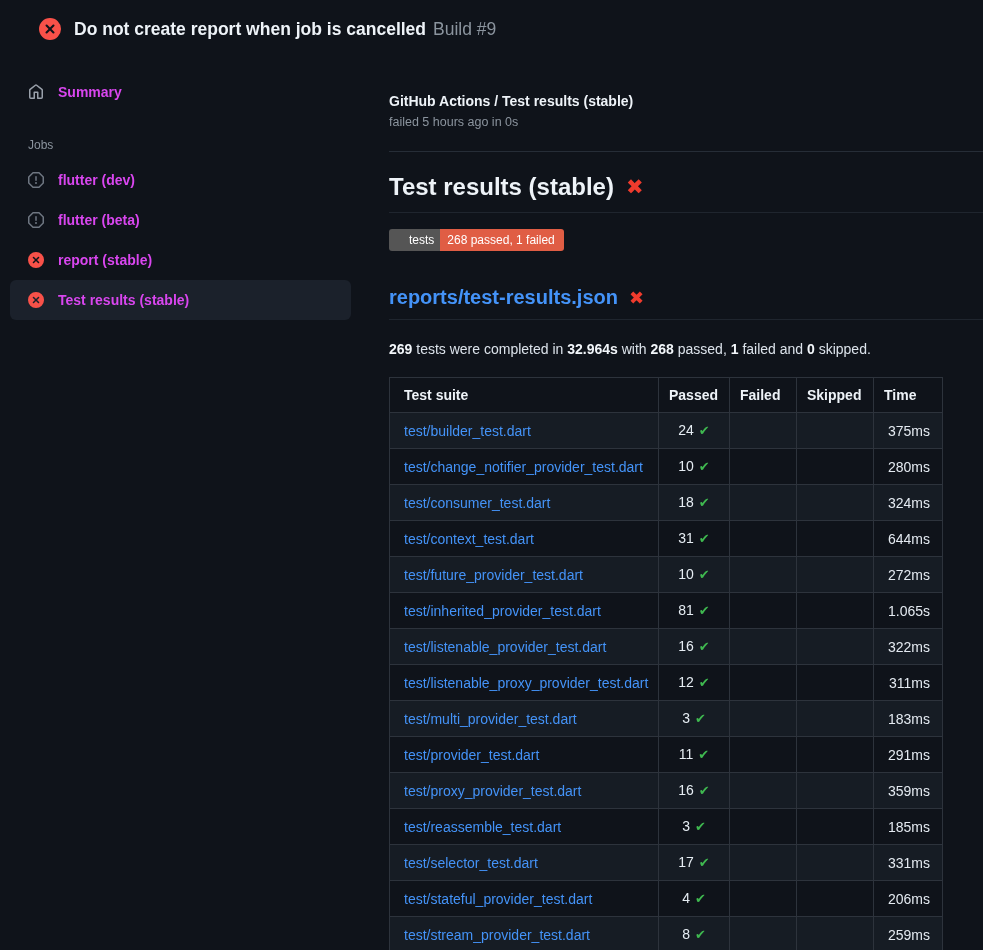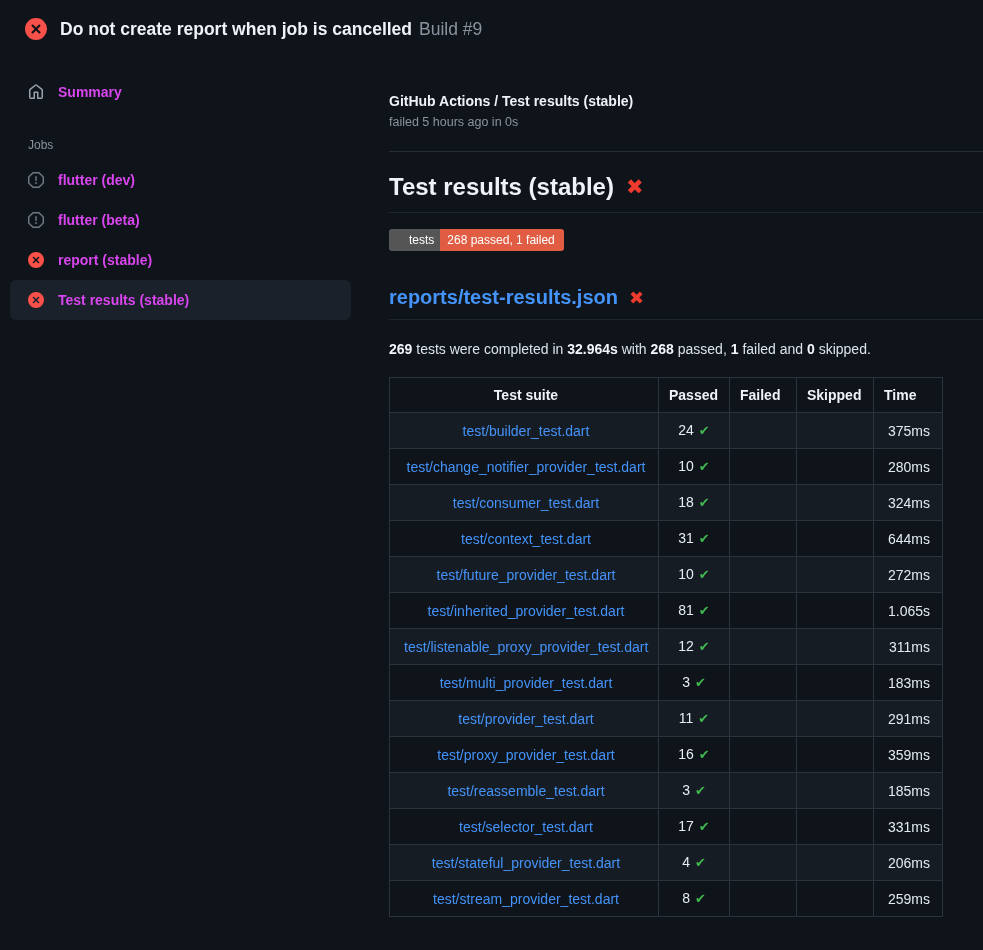--- a/index.html
+++ b/index.html
@@ -9,21 +9,21 @@
     --row-alt:#161c24; --table-border:#2d333c; --divider:#262d37;
     --selected-bg:#1b212b; --icon-muted:#9aa1ab; --stop-icon:#6e7681;
   }
   *{box-sizing:border-box;}
   html,body{margin:0;padding:0;}
   body{
     width:983px;height:950px;overflow:hidden;
     background:var(--page-bg);color:var(--text);
     font-family:"Liberation Sans","DejaVu Sans",sans-serif;
   }
-  .build-header{display:flex;align-items:center;gap:13px;padding:17px 24px 15px 25px;}
+  .build-header{display:flex;align-items:center;gap:13px;padding:17px 24px 15px 39px;}
   .build-header .hicon{width:22px;height:22px;flex:0 0 22px;display:inline-flex;}
   .build-title{font-size:17.5px;font-weight:700;color:#eef3f8;line-height:24px;}
   .build-number{color:var(--muted);font-weight:400;margin-left:7px;}
   .layout{display:flex;align-items:flex-start;}
   aside{flex:0 0 389px;width:389px;padding-top:16px;}
   .side-item{width:341px;margin-left:10px;height:40px;border-radius:6px;display:flex;align-items:center;
     gap:14px;padding-left:18px;font-size:14px;font-weight:600;color:#d946ef;cursor:pointer;}
   .side-item.selected{background:var(--selected-bg);}
   .side-item .icon{width:16px;height:16px;display:inline-flex;flex:0 0 16px;}
   .jobs-heading{margin:26px 0 8px 28px;font-size:12px;color:var(--muted);font-weight:400;}
@@ -39,21 +39,21 @@
   .badge-label{background:var(--badge-label-bg);color:#fff;padding:5px 6px 5px 20px;}
   .badge-value{background:var(--badge-value-bg);color:#fff;padding:5px 9px 5px 7px;}
   .report-title{margin:34px 0 0;font-size:20px;font-weight:700;padding-bottom:9px;
     border-bottom:1px solid #1f252e;display:flex;align-items:flex-start;gap:11px;line-height:25px;}
   .report-link{color:var(--link);text-decoration:none;cursor:pointer;}
   .summary-line{margin:21px 0 0;font-size:14px;color:#dce3eb;line-height:17px;}
   .summary-line b{color:#f2f6fa;}
   table{margin-top:19px;border-collapse:collapse;table-layout:fixed;width:553px;font-size:14px;}
   th,td{border:1px solid var(--table-border);padding:7px 10px;line-height:20px;}
   th{font-weight:700;text-align:left;color:#eef3f8;}
-  th.cell-suite,td.cell-suite{text-align:center;padding-left:14px;}
+  th.cell-suite,td.cell-suite{text-align:left;padding-left:14px;}
   td.cell-center{text-align:center;}
   td.cell-time{text-align:right;padding-right:12px;color:#e4eaf1;}
   tbody tr:nth-child(odd){background:var(--row-alt);}
   td a{color:var(--link);text-decoration:none;cursor:pointer;}
   .check{color:var(--green);margin-left:5px;font-size:13px;font-family:"DejaVu Sans",sans-serif;}
   .num{color:#e6edf3;}
 </style>
 </head>
 <body>
 
@@ -184,20 +184,27 @@
             <td class="cell-time">272ms</td>
           </tr>
           <tr>
             <td class="cell-suite"><a>test/inherited_provider_test.dart</a></td>
             <td class="cell-center"><span class="num">81</span><span class="check">✔</span></td>
             <td class="cell-center"></td>
             <td class="cell-center"></td>
             <td class="cell-time">1.065s</td>
           </tr>
           <tr>
+            <td class="cell-suite"><a>test/listenable_provider_test.dart</a></td>
+            <td class="cell-center"><span class="num">16</span><span class="check">✔</span></td>
+            <td class="cell-center"></td>
+            <td class="cell-center"></td>
+            <td class="cell-time">322ms</td>
+          </tr>
+          <tr>
             <td class="cell-suite"><a>test/listenable_proxy_provider_test.dart</a></td>
             <td class="cell-center"><span class="num">12</span><span class="check">✔</span></td>
             <td class="cell-center"></td>
             <td class="cell-center"></td>
             <td class="cell-time">311ms</td>
           </tr>
           <tr>
             <td class="cell-suite"><a>test/multi_provider_test.dart</a></td>
             <td class="cell-center"><span class="num">3</span><span class="check">✔</span></td>
             <td class="cell-center"></td>

